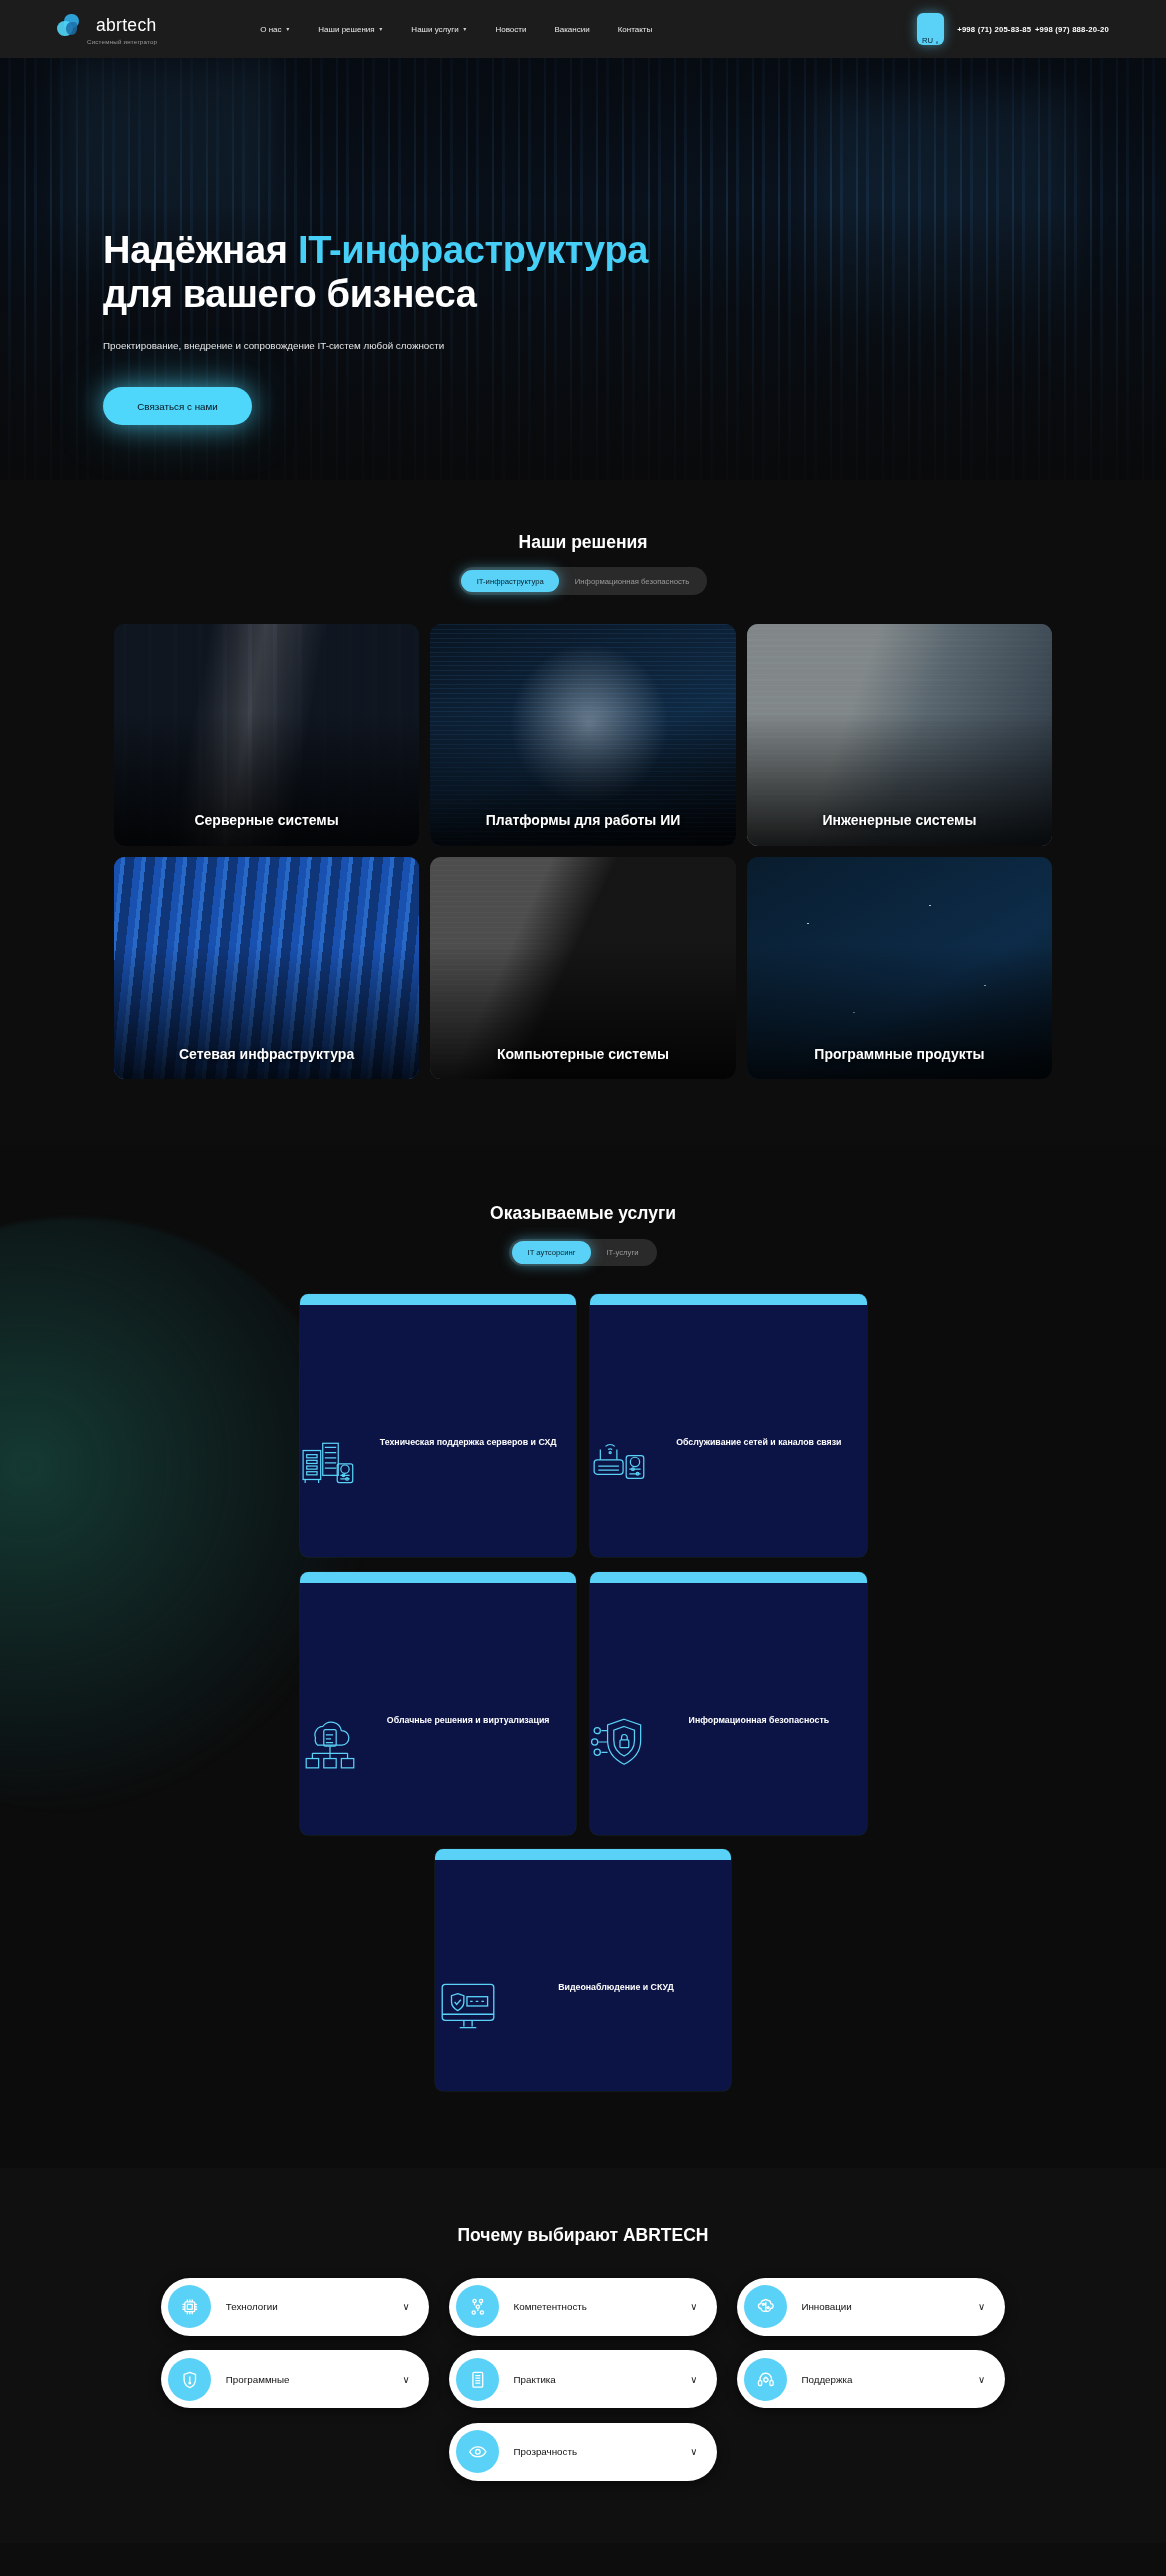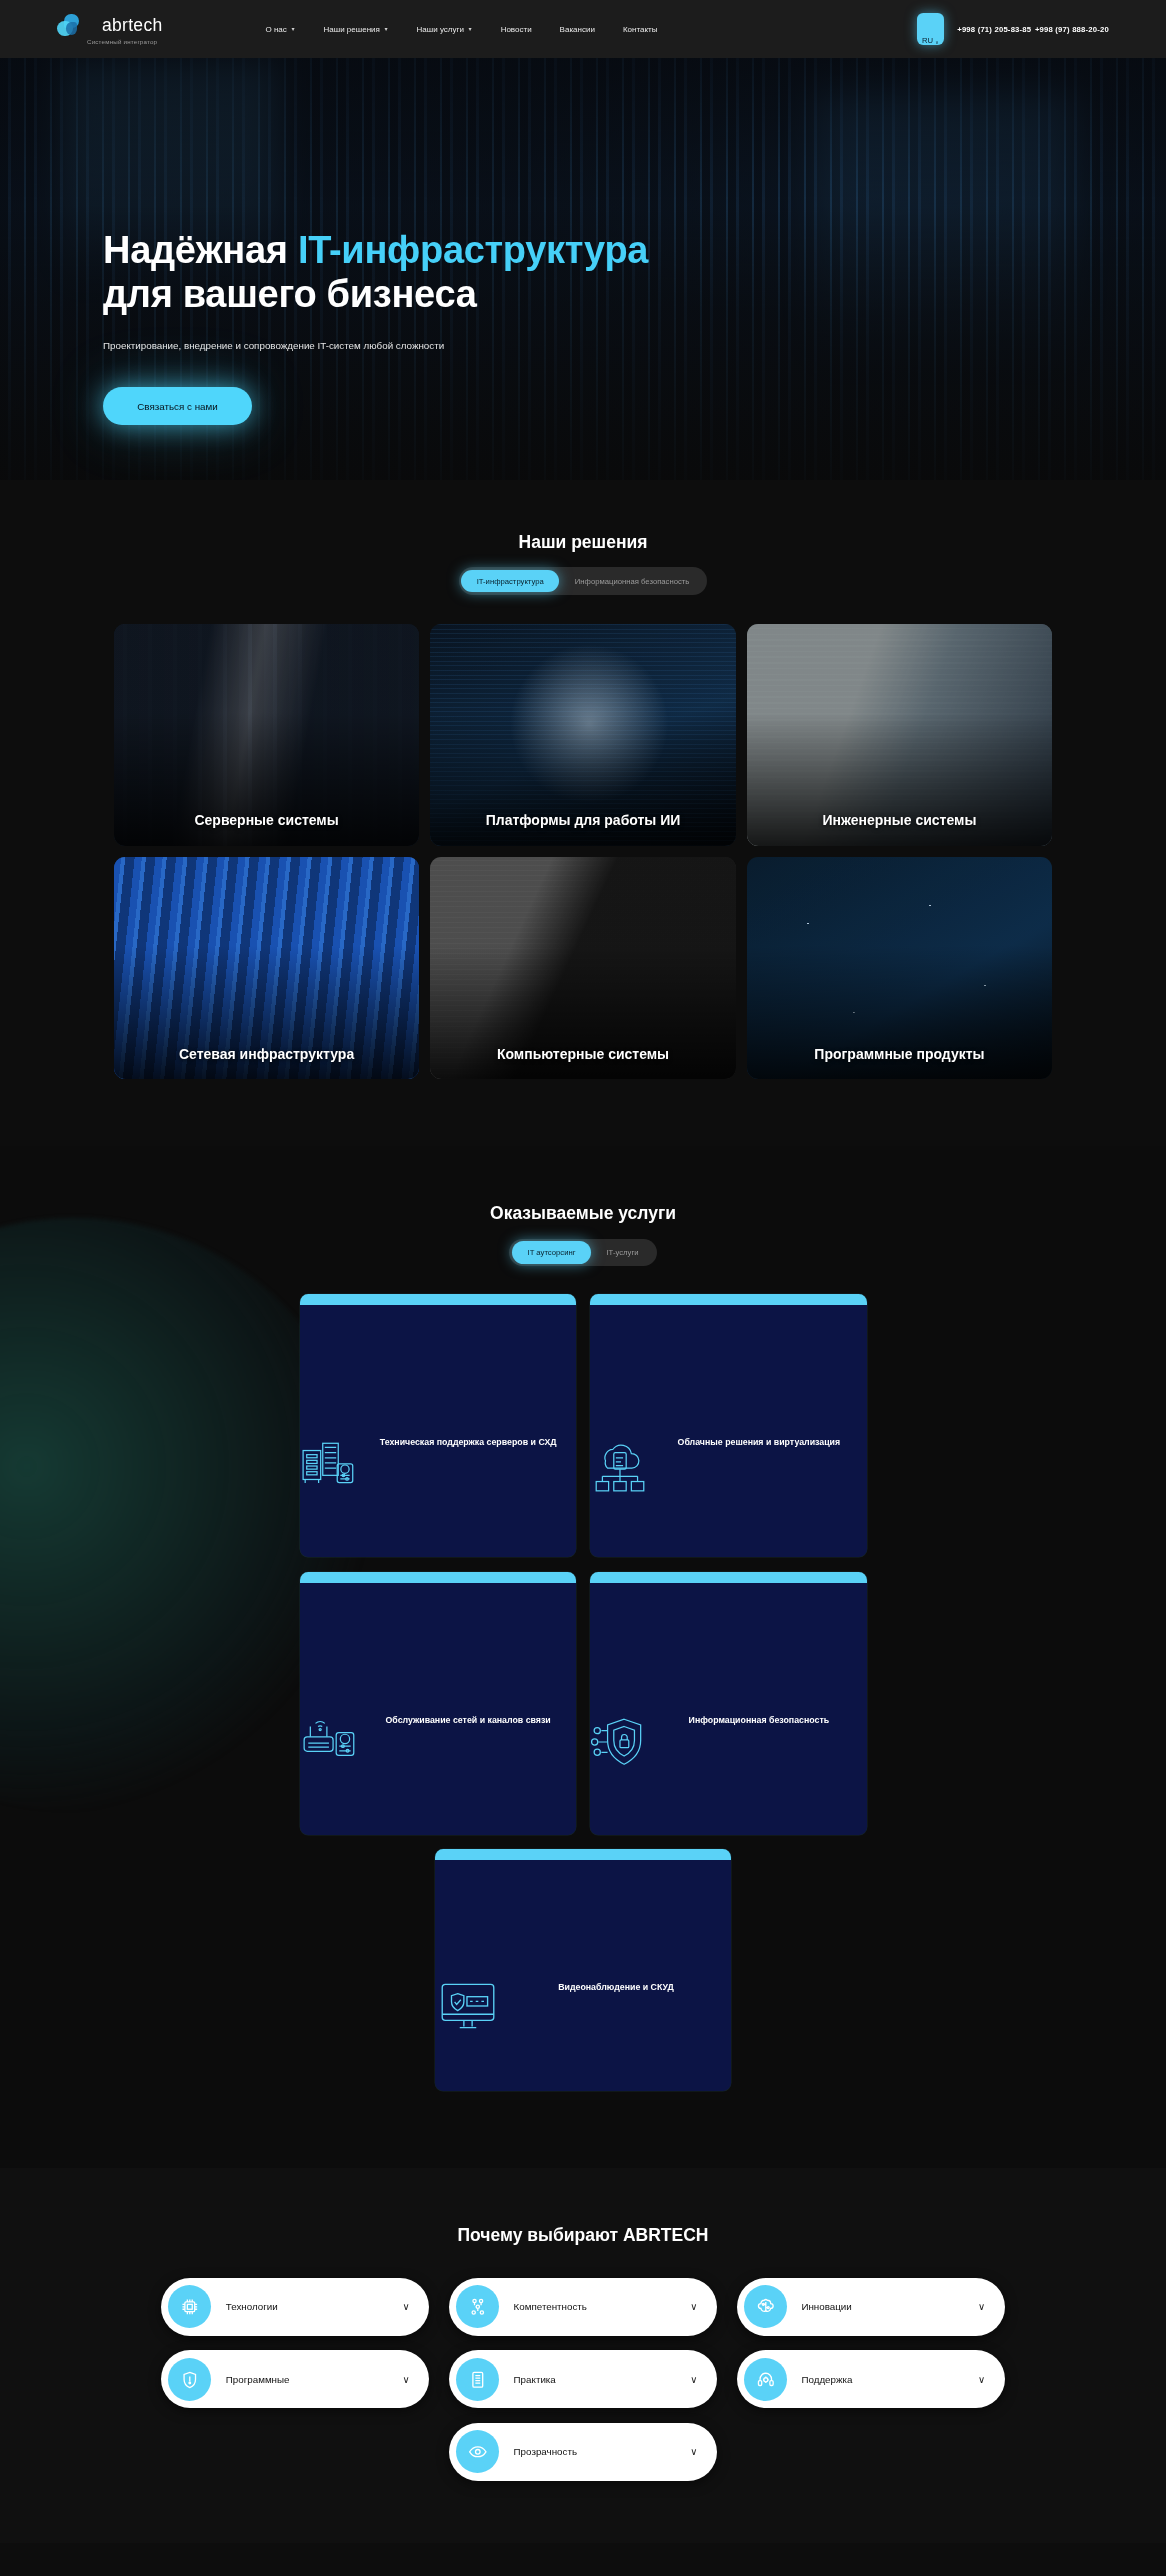--- a/index.html
+++ b/index.html
@@ -13,21 +13,21 @@
   }
   .wrap { width:1166px; position:relative; }
 
   
   .header {
     height:58px; background:#1c1c1c;
     display:flex; align-items:center;
     padding:0 57px; position:relative; z-index:30;
   }
   .logo-block { display:flex; flex-direction:column; justify-content:center; }
-  .logo-row { display:flex; align-items:center; gap:21px; }
+  .logo-row { display:flex; align-items:center; gap:15px; }
   .logo-mark { width:24px; height:23px; position:relative; }
   .logo-mark .c1 {
     position:absolute; left:7.2px; top:0; width:14.4px; height:14.4px;
     border-radius:50% 50% 50% 2.1px; background:#2ea8e0; opacity:.95;
   }
   .logo-mark .c2 {
     position:absolute; left:0; top:7.2px; width:15.5px; height:15.5px;
     border-radius:50%; background:#4fd4f5; opacity:.92;
   }
   .logo-mark .c3 {
@@ -338,54 +338,54 @@
             <path d="M78 70h18M78 77h18"></path>
               <circle cx="84" cy="70" r="2.5"></circle>
               <circle cx="91" cy="77" r="2.5"></circle>
           </svg>
         </div>
         <div class="cap">Техническая поддержка  серверов и СХД</div>
       </div>
 
       <div class="svc">
         <div class="ico">
-          <svg width="61" height="54" viewBox="0 0 118 104" fill="none" stroke="#5ad2f7" stroke-width="2.4">
-            <path d="M30 44a16 16 0 0 1 14-22 20 20 0 0 1 36 8 14 14 0 0 1 1 28H34a14 14 0 0 1-4-14z"></path>
-            <rect x="46" y="28" width="24" height="32" rx="3"></rect>
-              <path d="M50 38h14M50 46h10M50 53h14"></path>
-            <path d="M58 60v14M24 74h68M24 74v10M58 74v10M92 74v10"></path>
-            <rect x="12" y="84" width="24" height="18"></rect>
-              <rect x="46" y="84" width="24" height="18"></rect>
-              <rect x="80" y="84" width="24" height="18"></rect>
-          </svg>
-        </div>
-        <div class="cap">Облачные решения  и виртуализация</div>
-      </div>
-
-      <div class="svc">
-        <div class="ico">
           <svg width="61" height="52" viewBox="0 0 118 100" fill="none" stroke="#5ad2f7" stroke-width="2.4">
             <rect x="8" y="40" width="56" height="28" rx="6"></rect>
               <path d="M16 52h40M16 60h40"></path>
             <path d="M20 40V20M52 40V20"></path>
             <path d="M30 14a14 14 0 0 1 18 0M35 20a7 7 0 0 1 8 0"></path>
               <circle cx="39" cy="26" r="2"></circle>
             <rect x="70" y="32" width="34" height="44" rx="5"></rect>
               <circle cx="87" cy="44" r="9"></circle>
             <path d="M76 58h22M76 67h22"></path>
               <circle cx="83" cy="58" r="2.6"></circle>
               <circle cx="92" cy="67" r="2.6"></circle>
           </svg>
         </div>
         <div class="cap">Обслуживание сетей  и каналов связи</div>
       </div>
 
       <div class="svc">
         <div class="ico">
           <svg width="61" height="54" viewBox="0 0 118 104" fill="none" stroke="#5ad2f7" stroke-width="2.4">
+            <path d="M30 44a16 16 0 0 1 14-22 20 20 0 0 1 36 8 14 14 0 0 1 1 28H34a14 14 0 0 1-4-14z"></path>
+            <rect x="46" y="28" width="24" height="32" rx="3"></rect>
+              <path d="M50 38h14M50 46h10M50 53h14"></path>
+            <path d="M58 60v14M24 74h68M24 74v10M58 74v10M92 74v10"></path>
+            <rect x="12" y="84" width="24" height="18"></rect>
+              <rect x="46" y="84" width="24" height="18"></rect>
+              <rect x="80" y="84" width="24" height="18"></rect>
+          </svg>
+        </div>
+        <div class="cap">Облачные решения  и виртуализация</div>
+      </div>
+
+      <div class="svc">
+        <div class="ico">
+          <svg width="61" height="54" viewBox="0 0 118 104" fill="none" stroke="#5ad2f7" stroke-width="2.4">
             <path d="M66 8l32 11v30c0 24-16 38-32 46-16-8-32-22-32-46V19L66 8z"></path>
             <path d="M66 22l20 7v20c0 16-10 25-20 30-10-5-20-14-20-30V29l20-7z"></path>
             <rect x="58" y="48" width="17" height="15" rx="2"></rect>
               <path d="M61 48v-5a5.5 5.5 0 0 1 11 0v5"></path>
             <path d="M34 30H22M34 52H16M34 72H22"></path>
             <circle cx="14" cy="30" r="6"></circle>
               <circle cx="9" cy="52" r="6"></circle>
               <circle cx="14" cy="72" r="6"></circle>
           </svg>
         </div>

